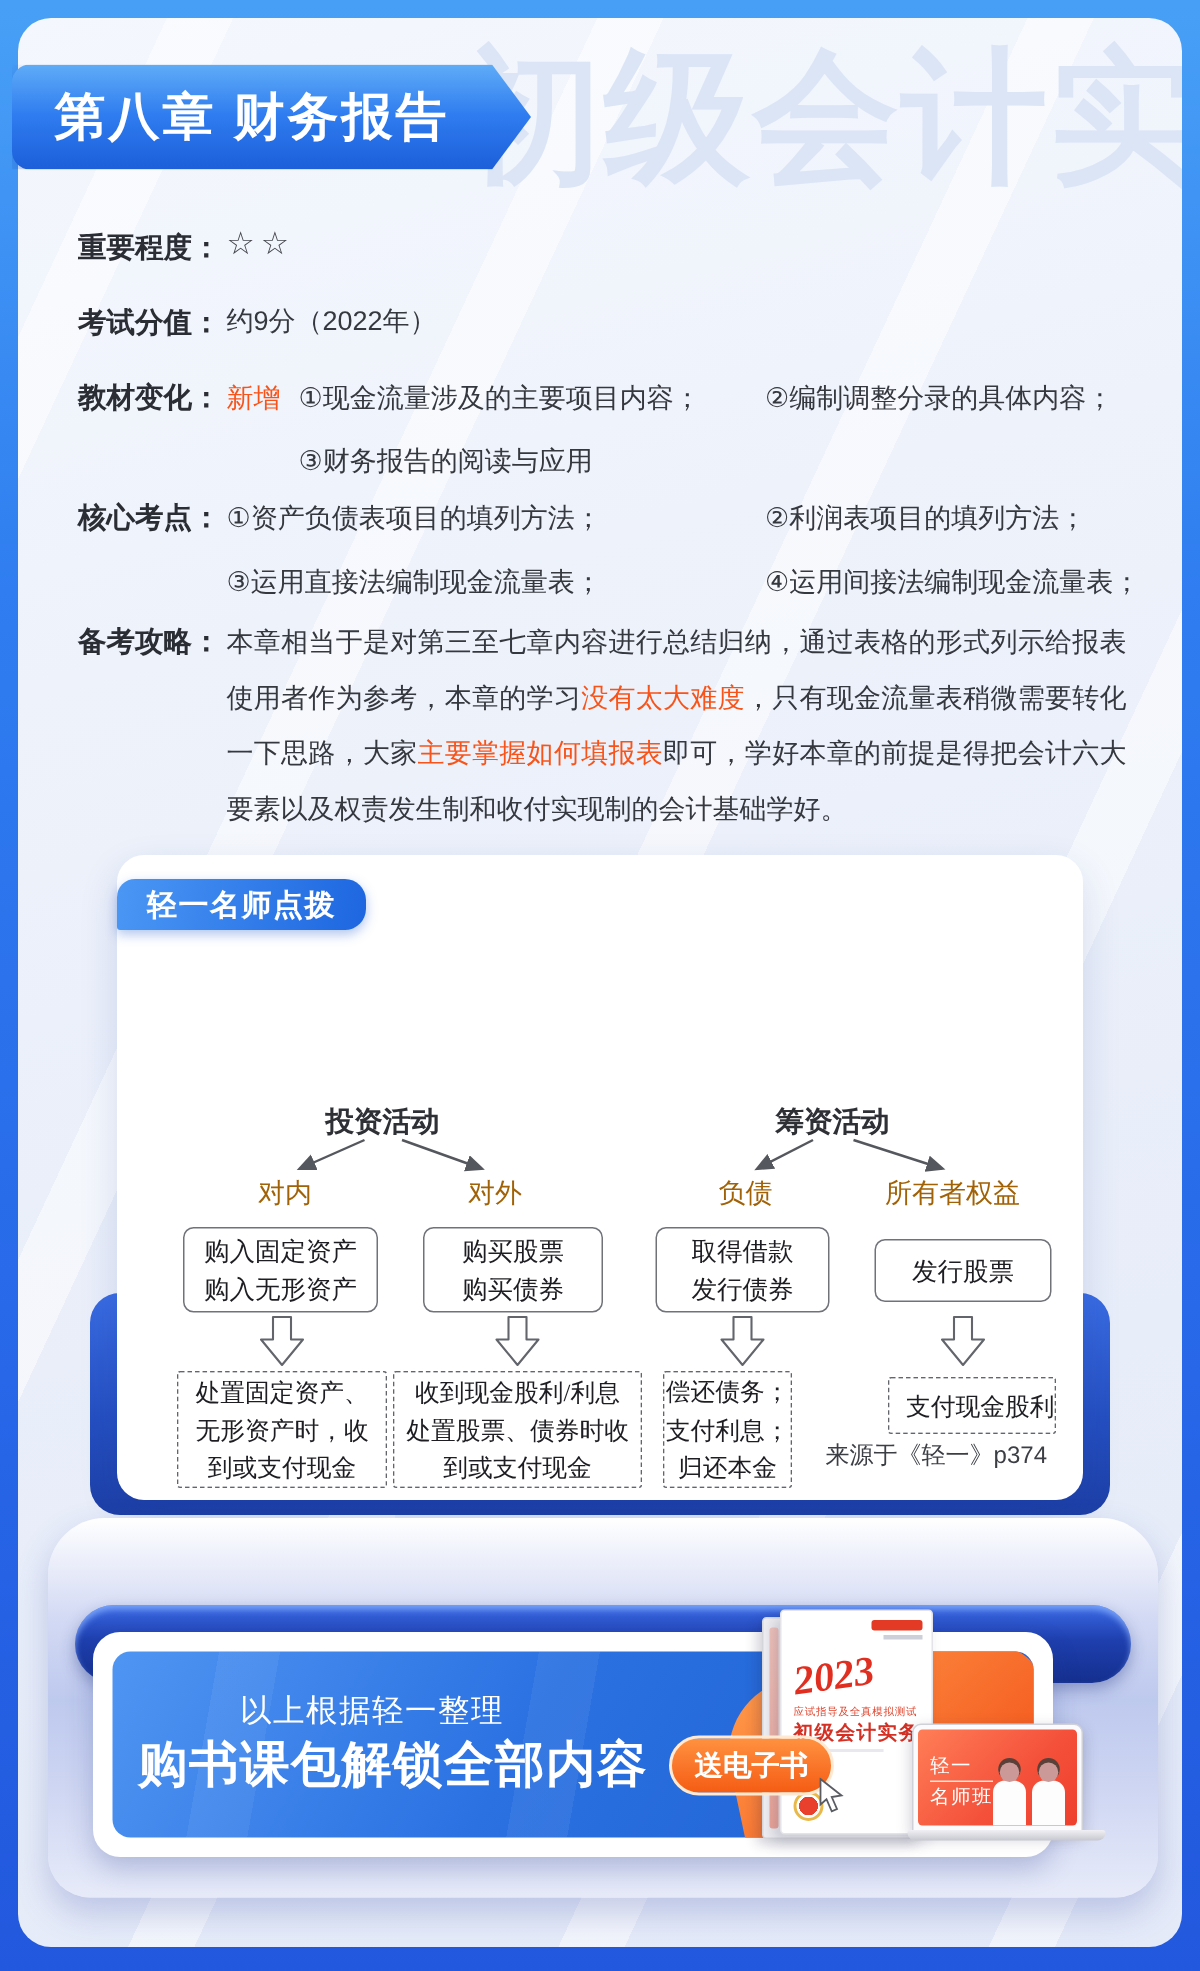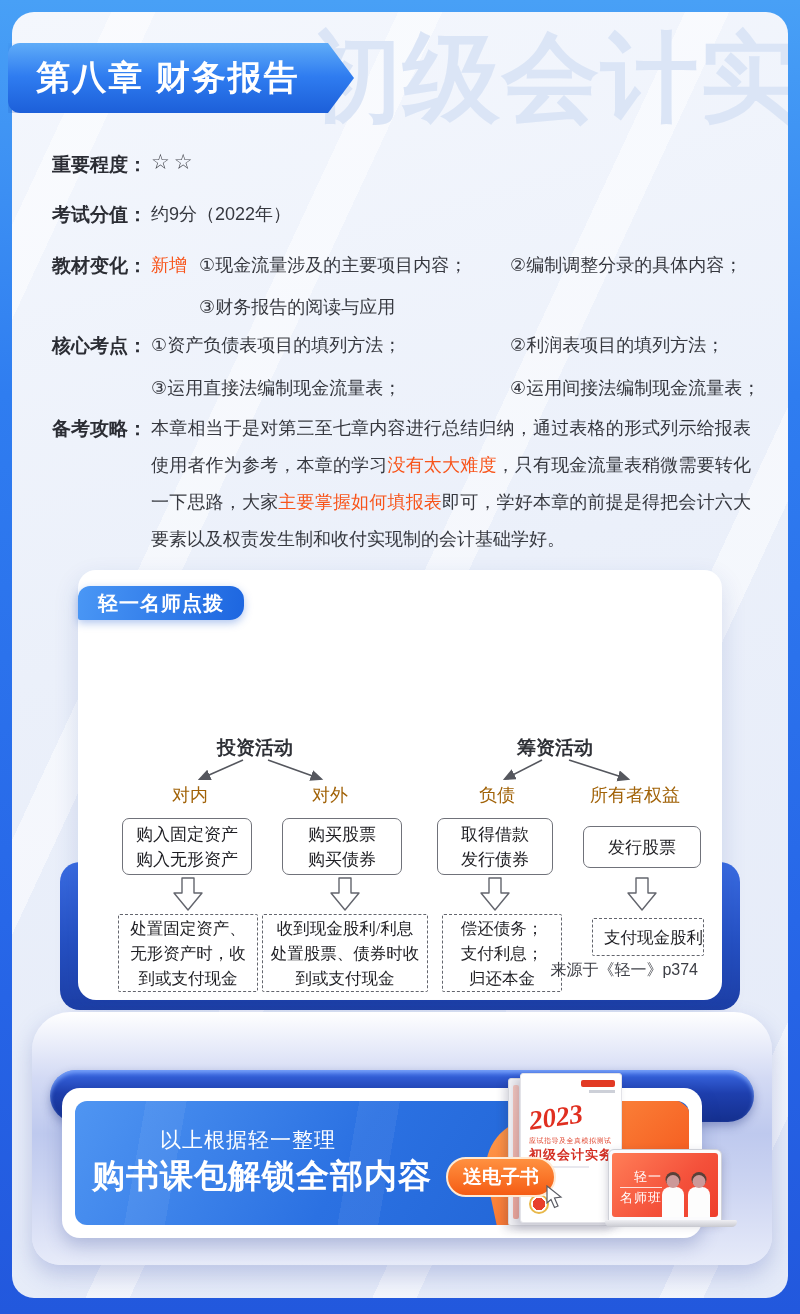--- a/index.html
+++ b/index.html
@@ -114,21 +114,21 @@
   .book .logo2 { position:absolute; right:6px; top:16px; width:26px; height:3px; background:#cdd0d8; }
   .book .year { position:absolute; left:8px; top:28px; font-family:"Liberation Serif","DejaVu Serif",serif;
     font-style:italic; font-weight:700; font-size:27px; color:#e02f20; transform:rotate(-8deg); }
   .book .sub { position:absolute; left:8px; top:62px; font-size:7px; color:#e0452e; letter-spacing:.5px; }
   .book .title { position:absolute; left:8px; top:72px; font-size:13px; font-weight:700; color:#d43024; letter-spacing:1px; }
   .book .rule { position:absolute; left:8px; top:92px; width:60px; height:2px; background:#e8e8ee; }
   .book .seal { position:absolute; left:8px; bottom:8px; width:20px; height:20px; border-radius:50%;
     border:2px solid #e8b84a; background:radial-gradient(circle at 50% 50%, #e8402c 0 55%, #fff 56%); }
   .laptop { position:absolute; left:543px; top:61px; width:120px; }
   .lap-screen { width:114px; height:72px; margin:0 auto; background:#fbfbfd; border:1px solid #cfd1d8;
-    border-radius:6px 6px 0 0; padding:3px; box-shadow:0 4px 10px rgba(40,40,80,.25);text-align:right; }
+    border-radius:6px 6px 0 0; padding:3px; box-shadow:0 4px 10px rgba(40,40,80,.25); }
   .lap-face { position:relative; width:100%; height:100%; border-radius:3px; overflow:hidden;
     background:linear-gradient(135deg,#ff7e57 0%,#f4503a 60%,#ee3f2d 100%); }
   .lap-face .cls { position:absolute; left:8px; top:16px; color:#fff;
     font-family:"Liberation Serif","DejaVu Serif",serif; font-size:13px; line-height:16px; letter-spacing:1px; }
   .lap-face .cls em { display:block; font-style:normal; border-top:1px solid rgba(255,255,255,.8); padding-top:2px; margin-top:2px; }
   .person { position:absolute; bottom:0; width:22px; height:30px; background:#fdfdfd;
     border-radius:8px 8px 0 0; }
   .person::before { content:""; position:absolute; left:50%; top:-12px; transform:translateX(-50%);
     width:13px; height:13px; border-radius:50%; background:#c99; box-shadow:0 -2px 0 1px #5a4038; }
   .p1 { right:34px; } .p2 { right:8px; }
@@ -237,21 +237,21 @@
         <div class="dg-dash kai" style="left:40px;width:140px;">
           <div>处置固定资产、</div>
           <div>无形资产时，收</div>
           <div>到或支付现金</div>
         </div>
         <div class="dg-dash kai" style="left:184px;width:166px;">
           <div>收到现金股利/利息</div>
           <div>处置股票、债券时收</div>
           <div>到或支付现金</div>
         </div>
-        <div class="dg-dash kai" style="left:364px;width:120px;">
+        <div class="dg-dash kai" style="left:364px;width:86px;justify-content:space-between;">
           <div>偿还债务；</div>
           <div>支付利息；</div>
           <div>归还本金</div>
         </div>
         <div class="dg-dash single kai" style="left:514px;width:112px;align-items:flex-end;">
           <div>支付现金股利</div>
         </div>
 
         <div class="dg-source">来源于《轻一》p374</div>
       </div>

